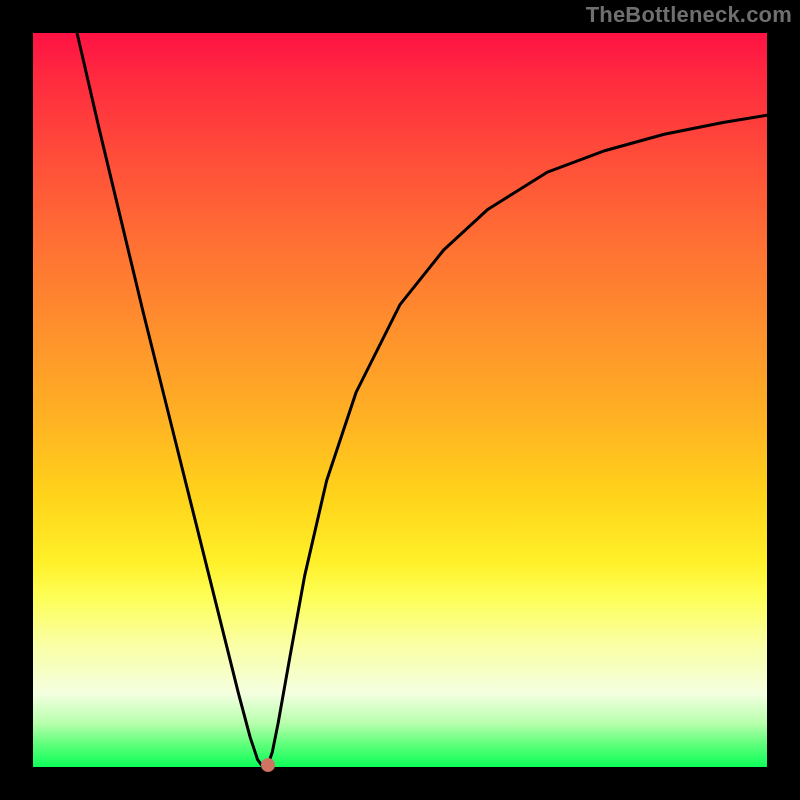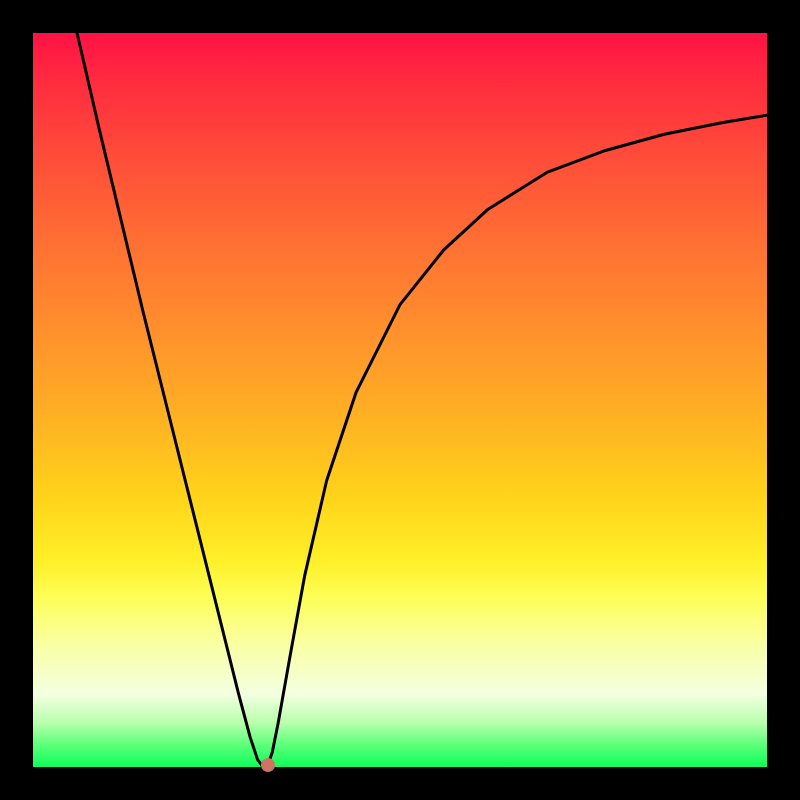--- a/index.html
+++ b/index.html
@@ -67,20 +67,21 @@
     height: 14px;
     border-radius: 50%;
     background: #cf7363;
     transform: translate(-50%, -50%);
   }
 </style>
 </head>
 <body>
 
 <div class="frame">
+  <div class="watermark">TheBottleneck.com</div>
 
   <div class="plot">
     <svg class="curve" viewBox="0 0 734 734" preserveAspectRatio="none">
       <path d="M44.04 0.00 L66.06 95.42 L88.08 187.17 L110.10 278.92 L132.12 367.00 L154.14 455.08 L176.16 543.16 L190.84 601.88 L205.52 660.60 L217.26 704.64 L224.60 726.66 L229.01 732.53 L231.94 734.00 L234.88 731.80 L239.28 719.32 L245.16 689.96 L256.90 623.90 L271.58 543.16 L293.60 447.74 L322.96 359.66 L367.00 271.58 L411.04 216.53 L455.08 176.16 L513.80 139.46 L572.52 117.44 L631.24 101.29 L689.96 89.55 L734.00 82.21" fill="none" stroke="#000" stroke-width="3" stroke-linecap="round" stroke-linejoin="round"></path>
     </svg>
     <div class="dot" style="left: 234.88px; top: 731.798px;"></div>
   </div>
 </div>
 
 </body></html>

